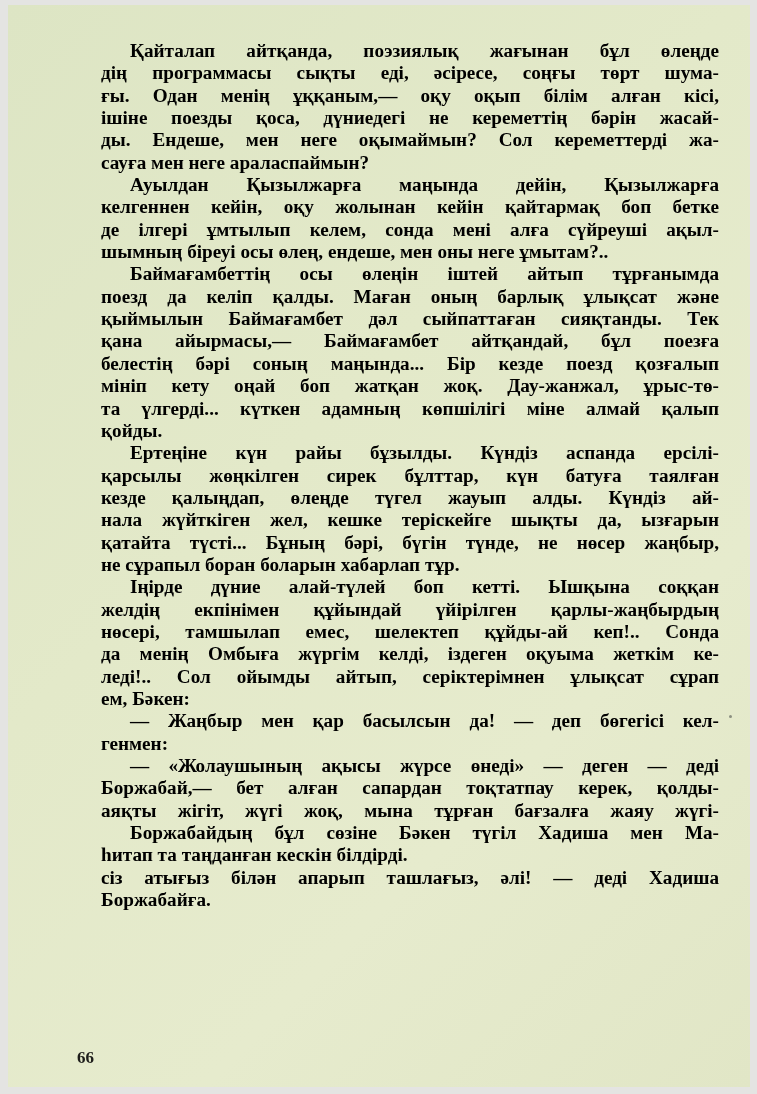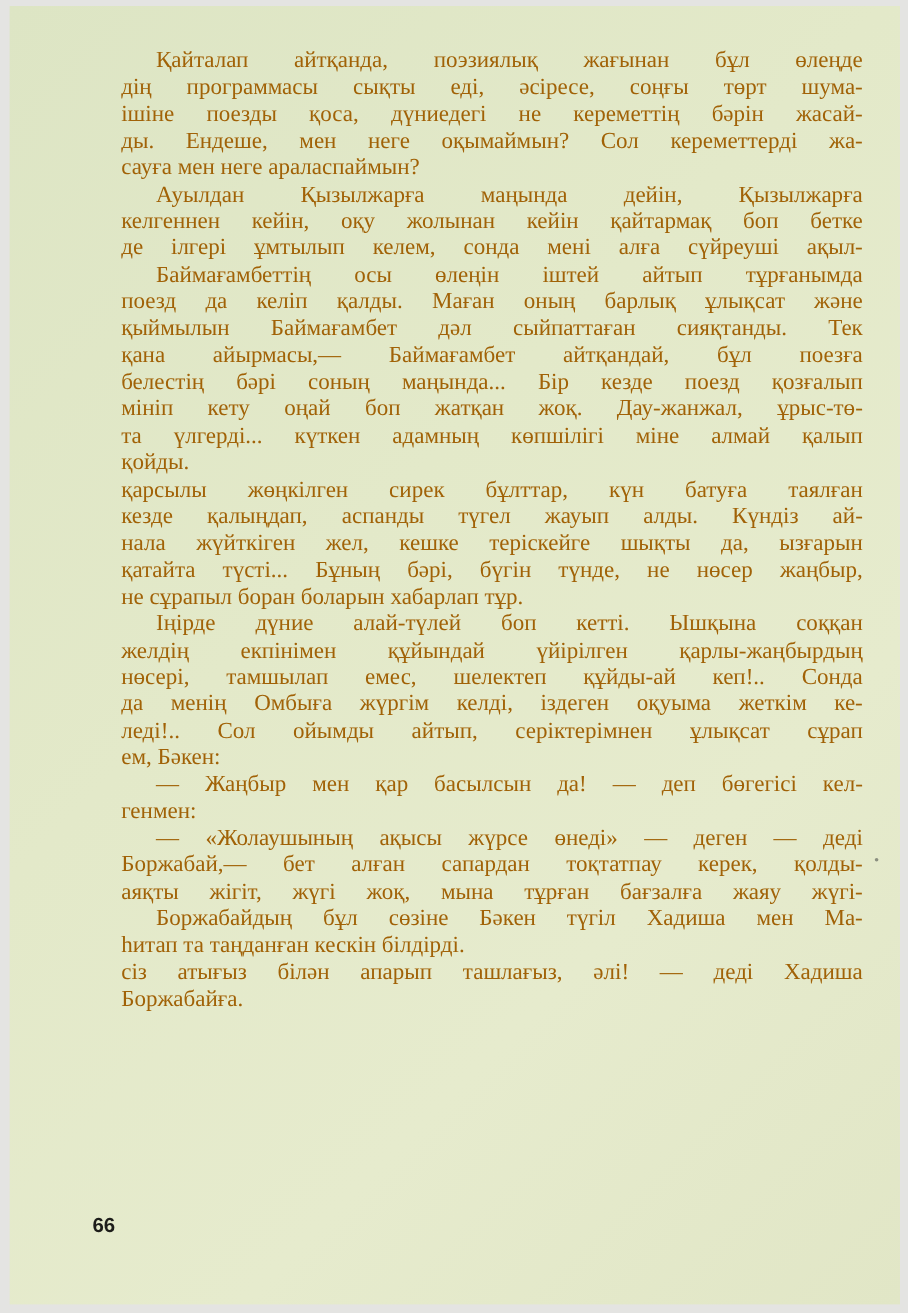--- a/index.html
+++ b/index.html
@@ -10,62 +10,66 @@
     }
     .page {
       position: absolute; left: 8px; top: 5px; width: 742px; height: 1082px;
       background: linear-gradient(135deg, #dde5c4 0%, #e3e9c9 40%, #e6ebcd 70%, #e1e6c6 100%);
     }
     .text-block {
       position: absolute; left: 101px; top: 40px; width: 618px;
       font-family: "Liberation Serif", "DejaVu Serif", serif;
       font-size: 19.2px;
       line-height: 22.35px;
-      color: #a16207;
+      color: #000000;
+      font-weight: bold;
     }
     .line {
       display: block; white-space: nowrap;
       text-align: justify; text-align-last: justify;
       height: 22.35px;
     }
     .line.last { text-align-last: left; }
     .line.indent { padding-left: 29px; }
     .page-number {
-      position: absolute; left: 77px; top: 1012px;
-      font-family: Liberation Sans, sans-serif;
+      position: absolute; left: 77px; top: 1048px;
+      font-family: Liberation Serif, serif;
       font-weight: bold; font-size: 17px; color: #1d1d1a;
     }
     .speck { position: absolute; width: 3px; height: 3px; border-radius: 50%; background: #8b8f80; }
   </style>
 </head>
 <body>
 
 <div class="page">
   <div class="speck" style="left:721px;top:710px;"></div>
 </div>
 
 <div class="text-block" id="text-block">
     <span class="line indent">Қайталап айтқанда, поэзиялық жағынан бұл өлеңде</span>
     <span class="line">дің программасы сықты еді, әсіресе, соңғы төрт шума-</span>
+    <span class="line">ғы. Одан менің ұққаным,— оқу оқып білім алған кісі,</span>
     <span class="line">ішіне поезды қоса, дүниедегі не кереметтің бәрін жасай-</span>
     <span class="line">ды. Ендеше, мен неге оқымаймын? Сол кереметтерді жа-</span>
     <span class="line last">сауға мен неге араласпаймын?</span>
     <span class="line indent">Ауылдан Қызылжарға маңында дейін, Қызылжарға</span>
     <span class="line">келгеннен кейін, оқу жолынан кейін қайтармақ боп бетке</span>
     <span class="line">де ілгері ұмтылып келем, сонда мені алға сүйреуші ақыл-</span>
+    <span class="line last">шымның біреуі осы өлең, ендеше, мен оны неге ұмытам?..</span>
     <span class="line indent">Баймағамбеттің осы өлеңін іштей айтып тұрғанымда</span>
     <span class="line">поезд да келіп қалды. Маған оның барлық ұлықсат және</span>
     <span class="line">қыймылын Баймағамбет дәл сыйпаттаған сияқтанды. Тек</span>
     <span class="line">қана айырмасы,— Баймағамбет айтқандай, бұл поезға</span>
     <span class="line">белестің бәрі соның маңында... Бір кезде поезд қозғалып</span>
     <span class="line">мініп кету оңай боп жатқан жоқ. Дау-жанжал, ұрыс-тө-</span>
     <span class="line">та үлгерді... күткен адамның көпшілігі міне алмай қалып</span>
     <span class="line last">қойды.</span>
+    <span class="line indent">Ертеңіне күн райы бұзылды. Күндіз аспанда ерсілі-</span>
     <span class="line">қарсылы жөңкілген сирек бұлттар, күн батуға таялған</span>
-    <span class="line">кезде қалыңдап, аспанды түгел жауып алды. Күндіз ай-</span>
+    <span class="line">кезде қалыңдап, өлеңде түгел жауып алды. Күндіз ай-</span>
     <span class="line">нала жүйткіген жел, кешке теріскейге шықты да, ызғарын</span>
     <span class="line">қатайта түсті... Бұның бәрі, бүгін түнде, не нөсер жаңбыр,</span>
     <span class="line last">не сұрапыл боран боларын хабарлап тұр.</span>
     <span class="line indent">Іңірде дүние алай-түлей боп кетті. Ышқына соққан</span>
     <span class="line">желдің екпінімен құйындай үйірілген қарлы-жаңбырдың</span>
     <span class="line">нөсері, тамшылап емес, шелектеп құйды-ай кеп!.. Сонда</span>
     <span class="line">да менің Омбыға жүргім келді, іздеген оқуыма жеткім ке-</span>
     <span class="line">леді!.. Сол ойымды айтып, серіктерімнен ұлықсат сұрап</span>
     <span class="line last">ем, Бәкен:</span>
     <span class="line indent">— Жаңбыр мен қар басылсын да! — деп бөгегісі кел-</span>

